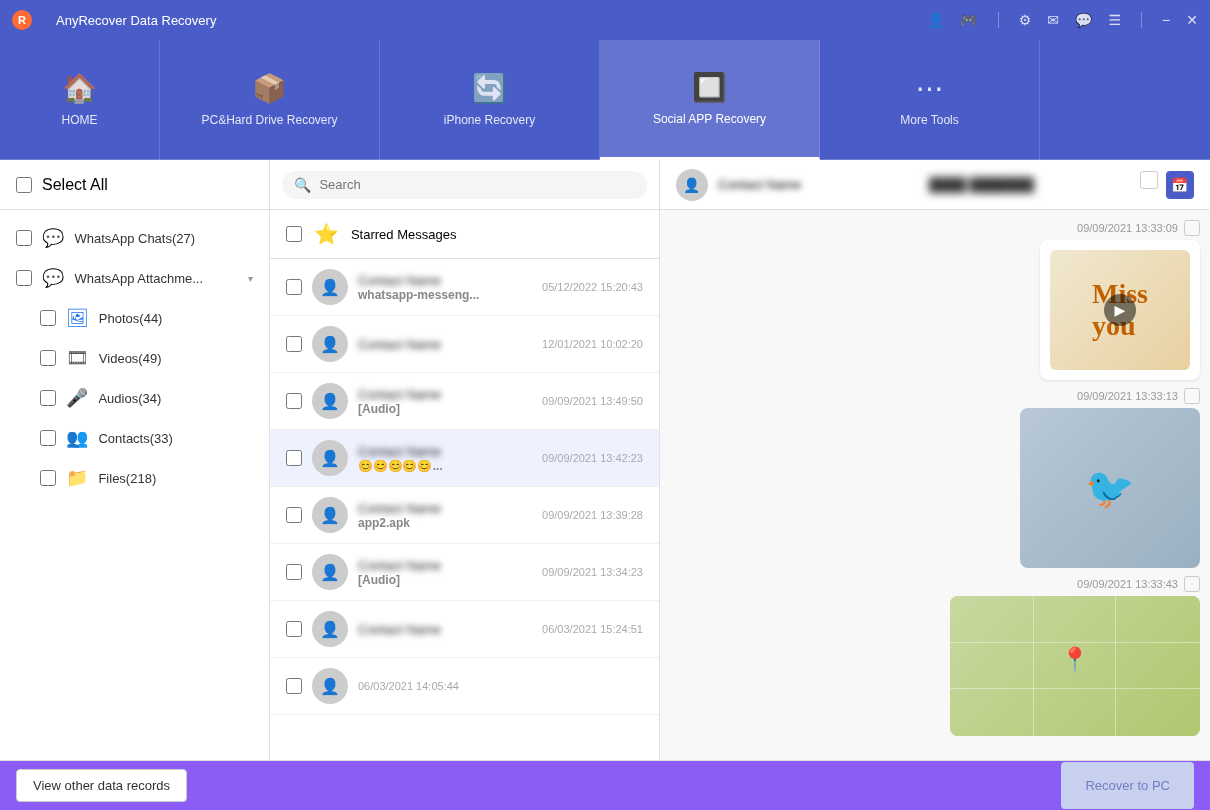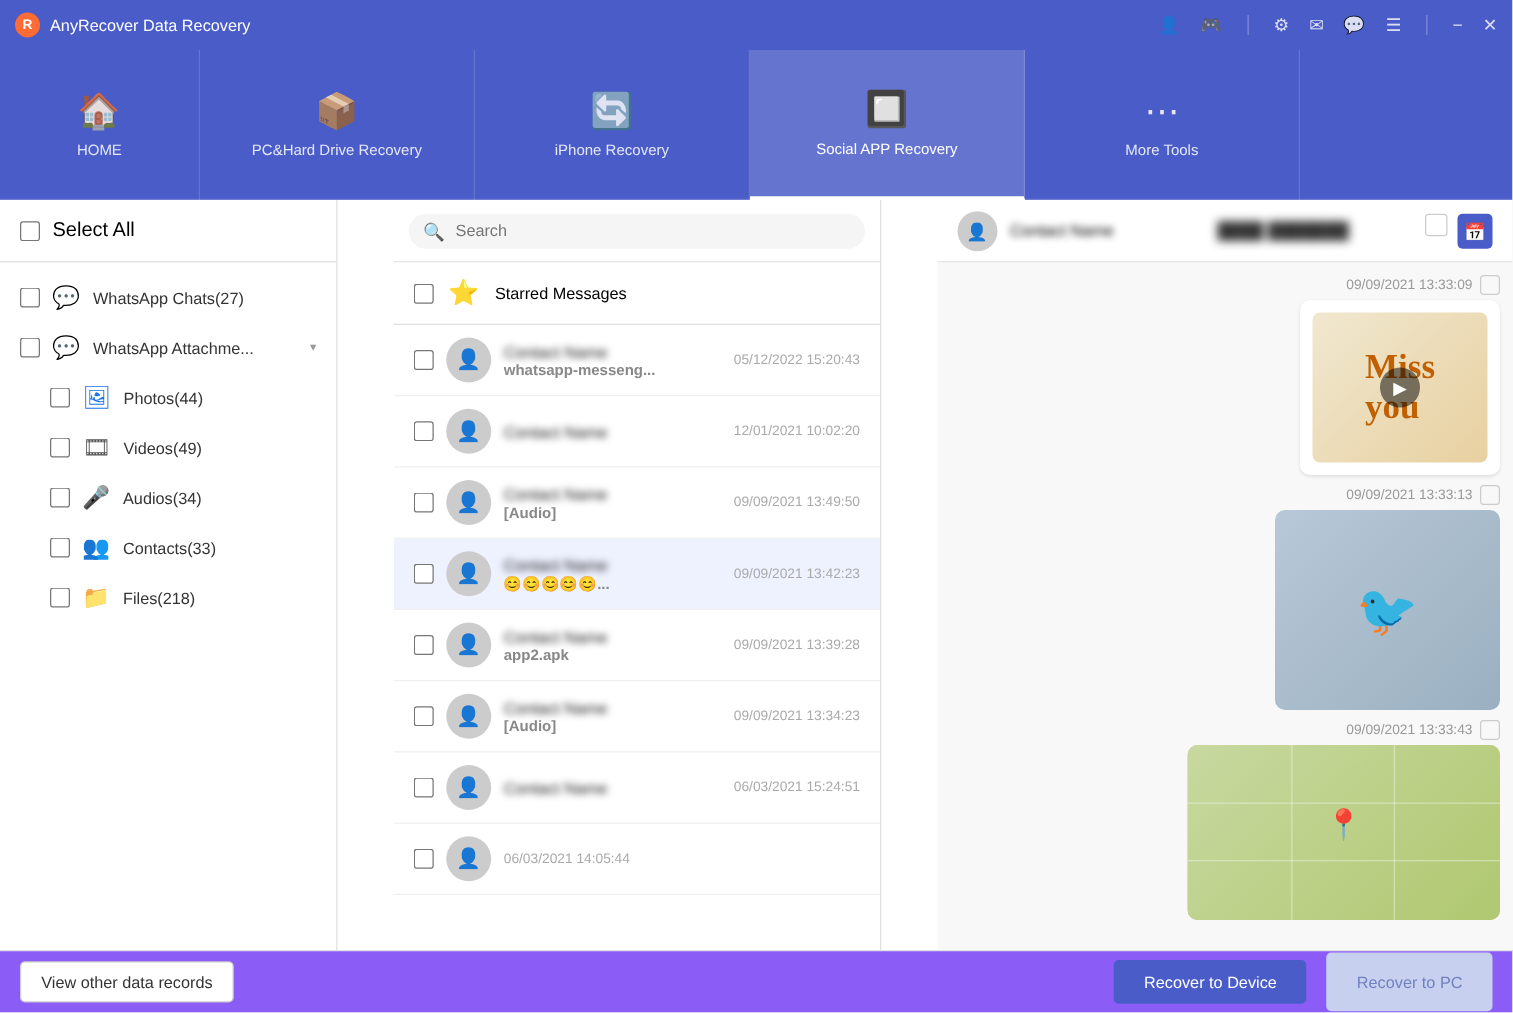--- a/index.html
+++ b/index.html
@@ -15,21 +15,21 @@
       color: white;
     }
     .title-bar-logo {
       width: 20px; height: 20px;
       background: #ff6b35;
       border-radius: 50%;
       margin-right: 8px;
       display: flex; align-items: center; justify-content: center;
       font-size: 11px; font-weight: bold; color: white;
     }
-    .title-bar-title { font-size: 13px; color: white; flex: 1; }
+    .title-bar-title { font-size: 13px; color: white; flex: 1; margin-left: 16px; }
     .title-bar-controls { display: flex; gap: 16px; align-items: center; }
     .title-bar-icon { color: rgba(255,255,255,0.8); font-size: 14px; cursor: pointer; }
     .title-bar-separator { width: 1px; height: 16px; background: rgba(255,255,255,0.3); margin: 0 4px; }
 
     
     .nav-bar {
       background: #4a5cc7;
       height: 120px;
       display: flex;
       align-items: center;
@@ -58,21 +58,20 @@
     .nav-item-label { font-size: 12px; font-weight: 500; text-align: right; }
 
     
     .nav-item.home-item { width: 160px; }
 
     
     .main-content {
       display: flex;
       height: calc(810px - 40px - 120px - 50px);
       background: white;
-      gap: 45px;
     }
 
     
     .sidebar {
       width: 270px;
       border-right: 1px solid #e0e0e0;
       display: flex;
       flex-direction: column;
     }
     .select-all-row {
@@ -568,15 +567,14 @@
       </div>
 
     </div>
   </div>
 
 </div>
 
 <div class="bottom-bar">
   <button class="view-other-btn">View other data records</button>
   <div class="spacer"></div>
-  <button class="recover-device-btn">Recover to Device</button>
   <button class="recover-pc-btn">Recover to PC</button>
 </div>
 
 </body></html>

